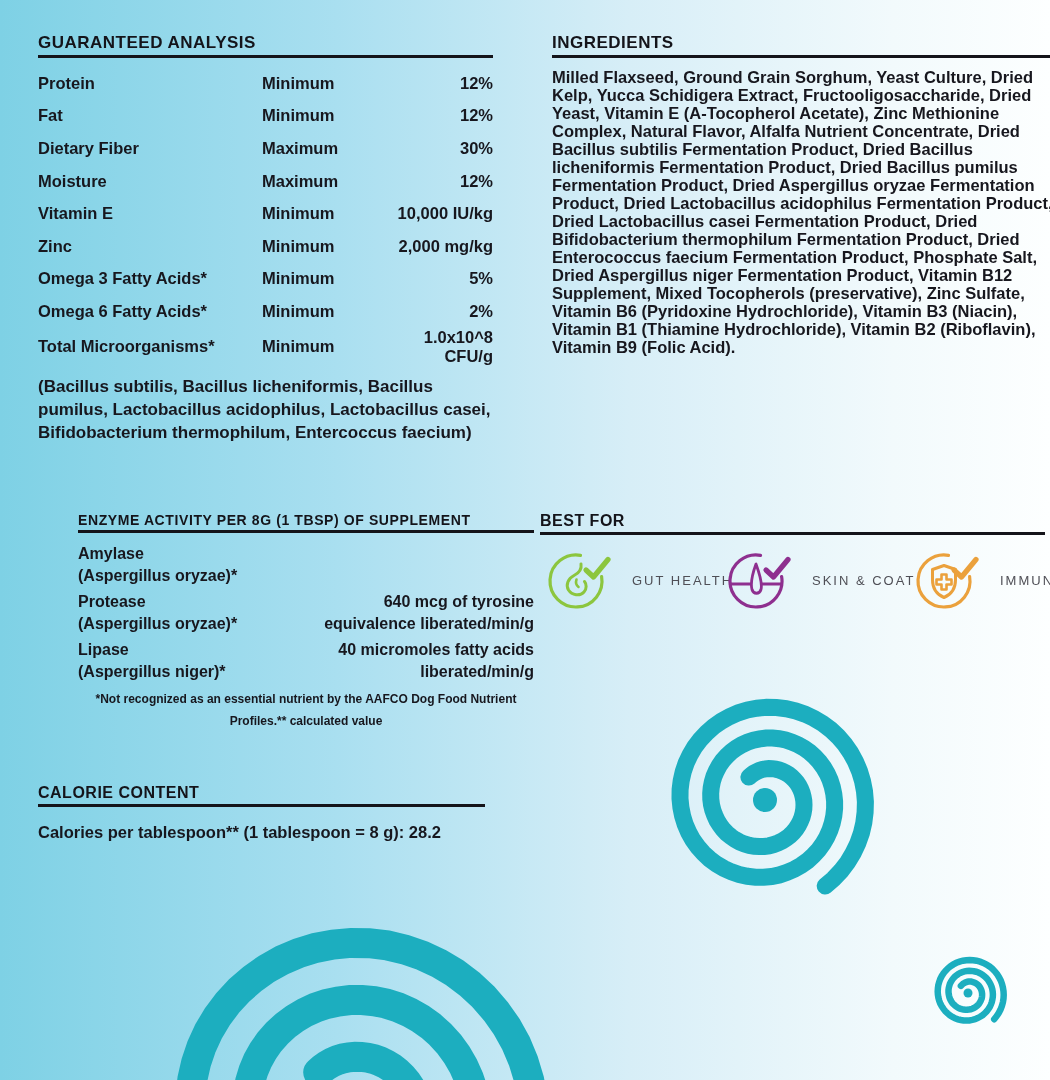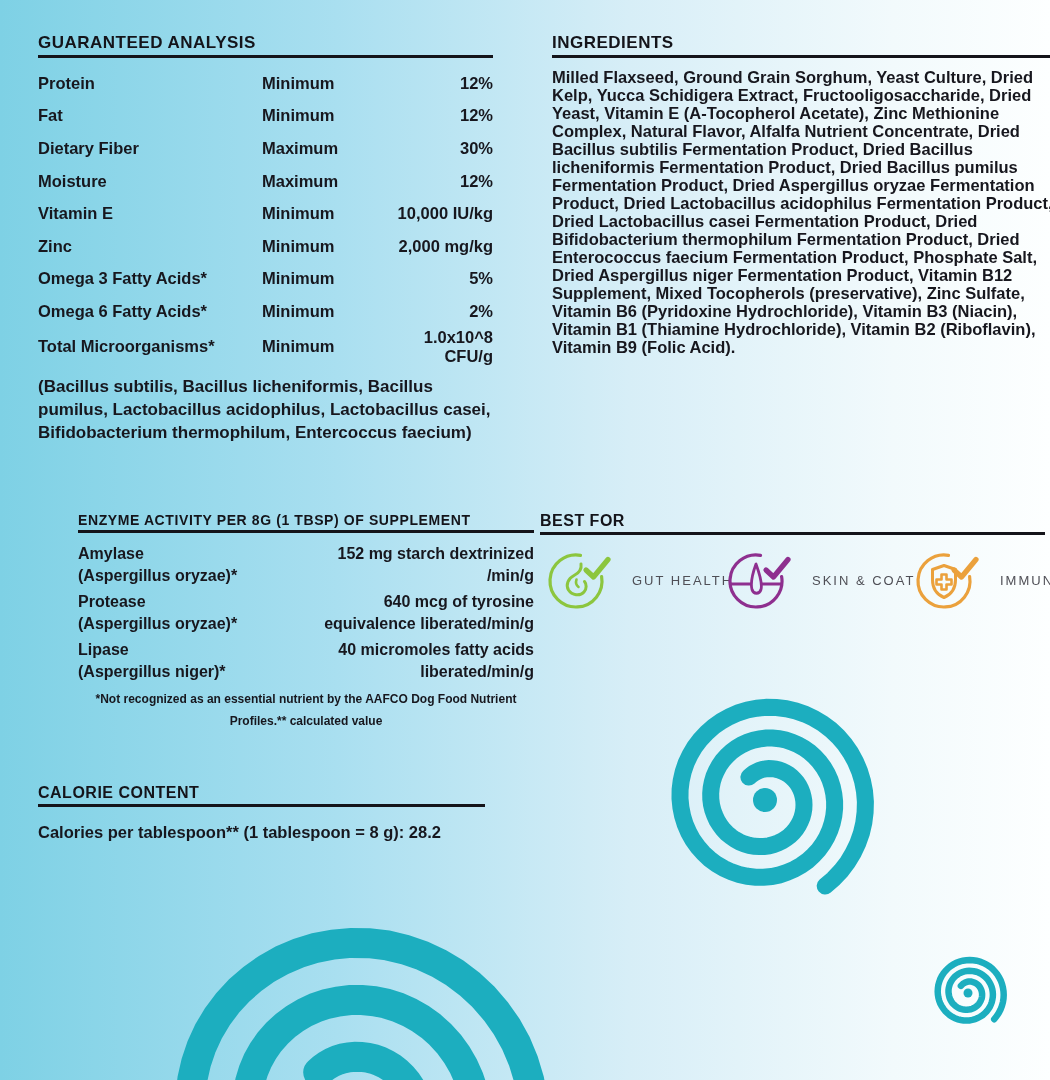--- a/index.html
+++ b/index.html
@@ -112,21 +112,20 @@
   </div>
 
   <div class="section" style="top:512px;left:38px;width:456px;margin-left:40px;">
     <div class="sec-title t14">ENZYME ACTIVITY PER 8G (1 TBSP) OF SUPPLEMENT</div>
     <div class="enz-rows">
       <div class="enz-row">
         <div>
           <div>Amylase</div>
           <div>(Aspergillus oryzae)*</div>
         </div>
-        <div class="enz-value">152 mg starch dextrinized /min/g</div>
       </div>
       <div class="enz-row">
         <div>
           <div>Protease</div>
           <div>(Aspergillus oryzae)*</div>
         </div>
         <div class="enz-value">640 mcg of tyrosine equivalence liberated/min/g</div>
       </div>
       <div class="enz-row">
         <div>

